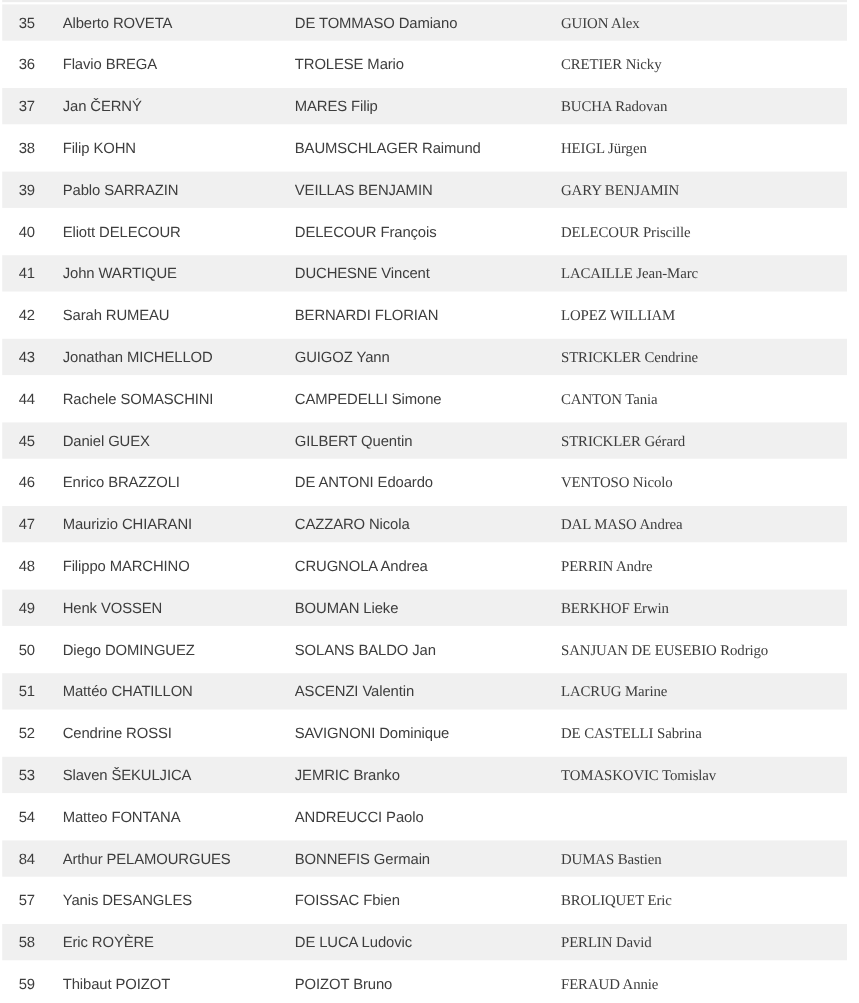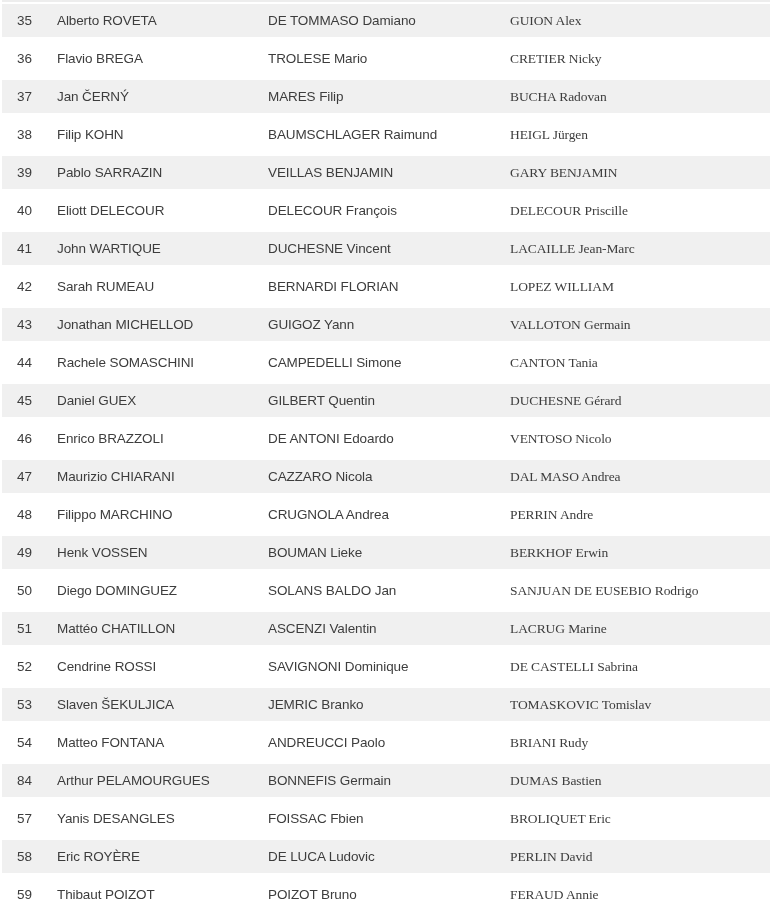--- a/index.html
+++ b/index.html
@@ -141,37 +141,37 @@
       <div class="cell cell-driver">Sarah RUMEAU</div>
       <div class="cell cell-codriver">BERNARDI FLORIAN</div>
       <div class="cell cell-third">LOPEZ WILLIAM</div>
     </div>
   </div>
       <div class="entry-row striped">
     <div class="entry-row-inner">
       <div class="cell cell-number">43</div>
       <div class="cell cell-driver">Jonathan MICHELLOD</div>
       <div class="cell cell-codriver">GUIGOZ Yann</div>
-      <div class="cell cell-third">VALLOTON Germain</div>
+      <div class="cell cell-third">STRICKLER Cendrine</div>
     </div>
   </div>
       <div class="entry-row">
     <div class="entry-row-inner">
       <div class="cell cell-number">44</div>
       <div class="cell cell-driver">Rachele SOMASCHINI</div>
       <div class="cell cell-codriver">CAMPEDELLI Simone</div>
       <div class="cell cell-third">CANTON Tania</div>
     </div>
   </div>
       <div class="entry-row striped">
     <div class="entry-row-inner">
       <div class="cell cell-number">45</div>
       <div class="cell cell-driver">Daniel GUEX</div>
       <div class="cell cell-codriver">GILBERT Quentin</div>
-      <div class="cell cell-third">DUCHESNE Gérard</div>
+      <div class="cell cell-third">STRICKLER Gérard</div>
     </div>
   </div>
       <div class="entry-row">
     <div class="entry-row-inner">
       <div class="cell cell-number">46</div>
       <div class="cell cell-driver">Enrico BRAZZOLI</div>
       <div class="cell cell-codriver">DE ANTONI Edoardo</div>
       <div class="cell cell-third">VENTOSO Nicolo</div>
     </div>
   </div>
@@ -229,21 +229,20 @@
       <div class="cell cell-driver">Slaven ŠEKULJICA</div>
       <div class="cell cell-codriver">JEMRIC Branko</div>
       <div class="cell cell-third">TOMASKOVIC Tomislav</div>
     </div>
   </div>
       <div class="entry-row">
     <div class="entry-row-inner">
       <div class="cell cell-number">54</div>
       <div class="cell cell-driver">Matteo FONTANA</div>
       <div class="cell cell-codriver">ANDREUCCI Paolo</div>
-      <div class="cell cell-third">BRIANI Rudy</div>
     </div>
   </div>
       <div class="entry-row striped">
     <div class="entry-row-inner">
       <div class="cell cell-number">84</div>
       <div class="cell cell-driver">Arthur PELAMOURGUES</div>
       <div class="cell cell-codriver">BONNEFIS Germain</div>
       <div class="cell cell-third">DUMAS Bastien</div>
     </div>
   </div>

